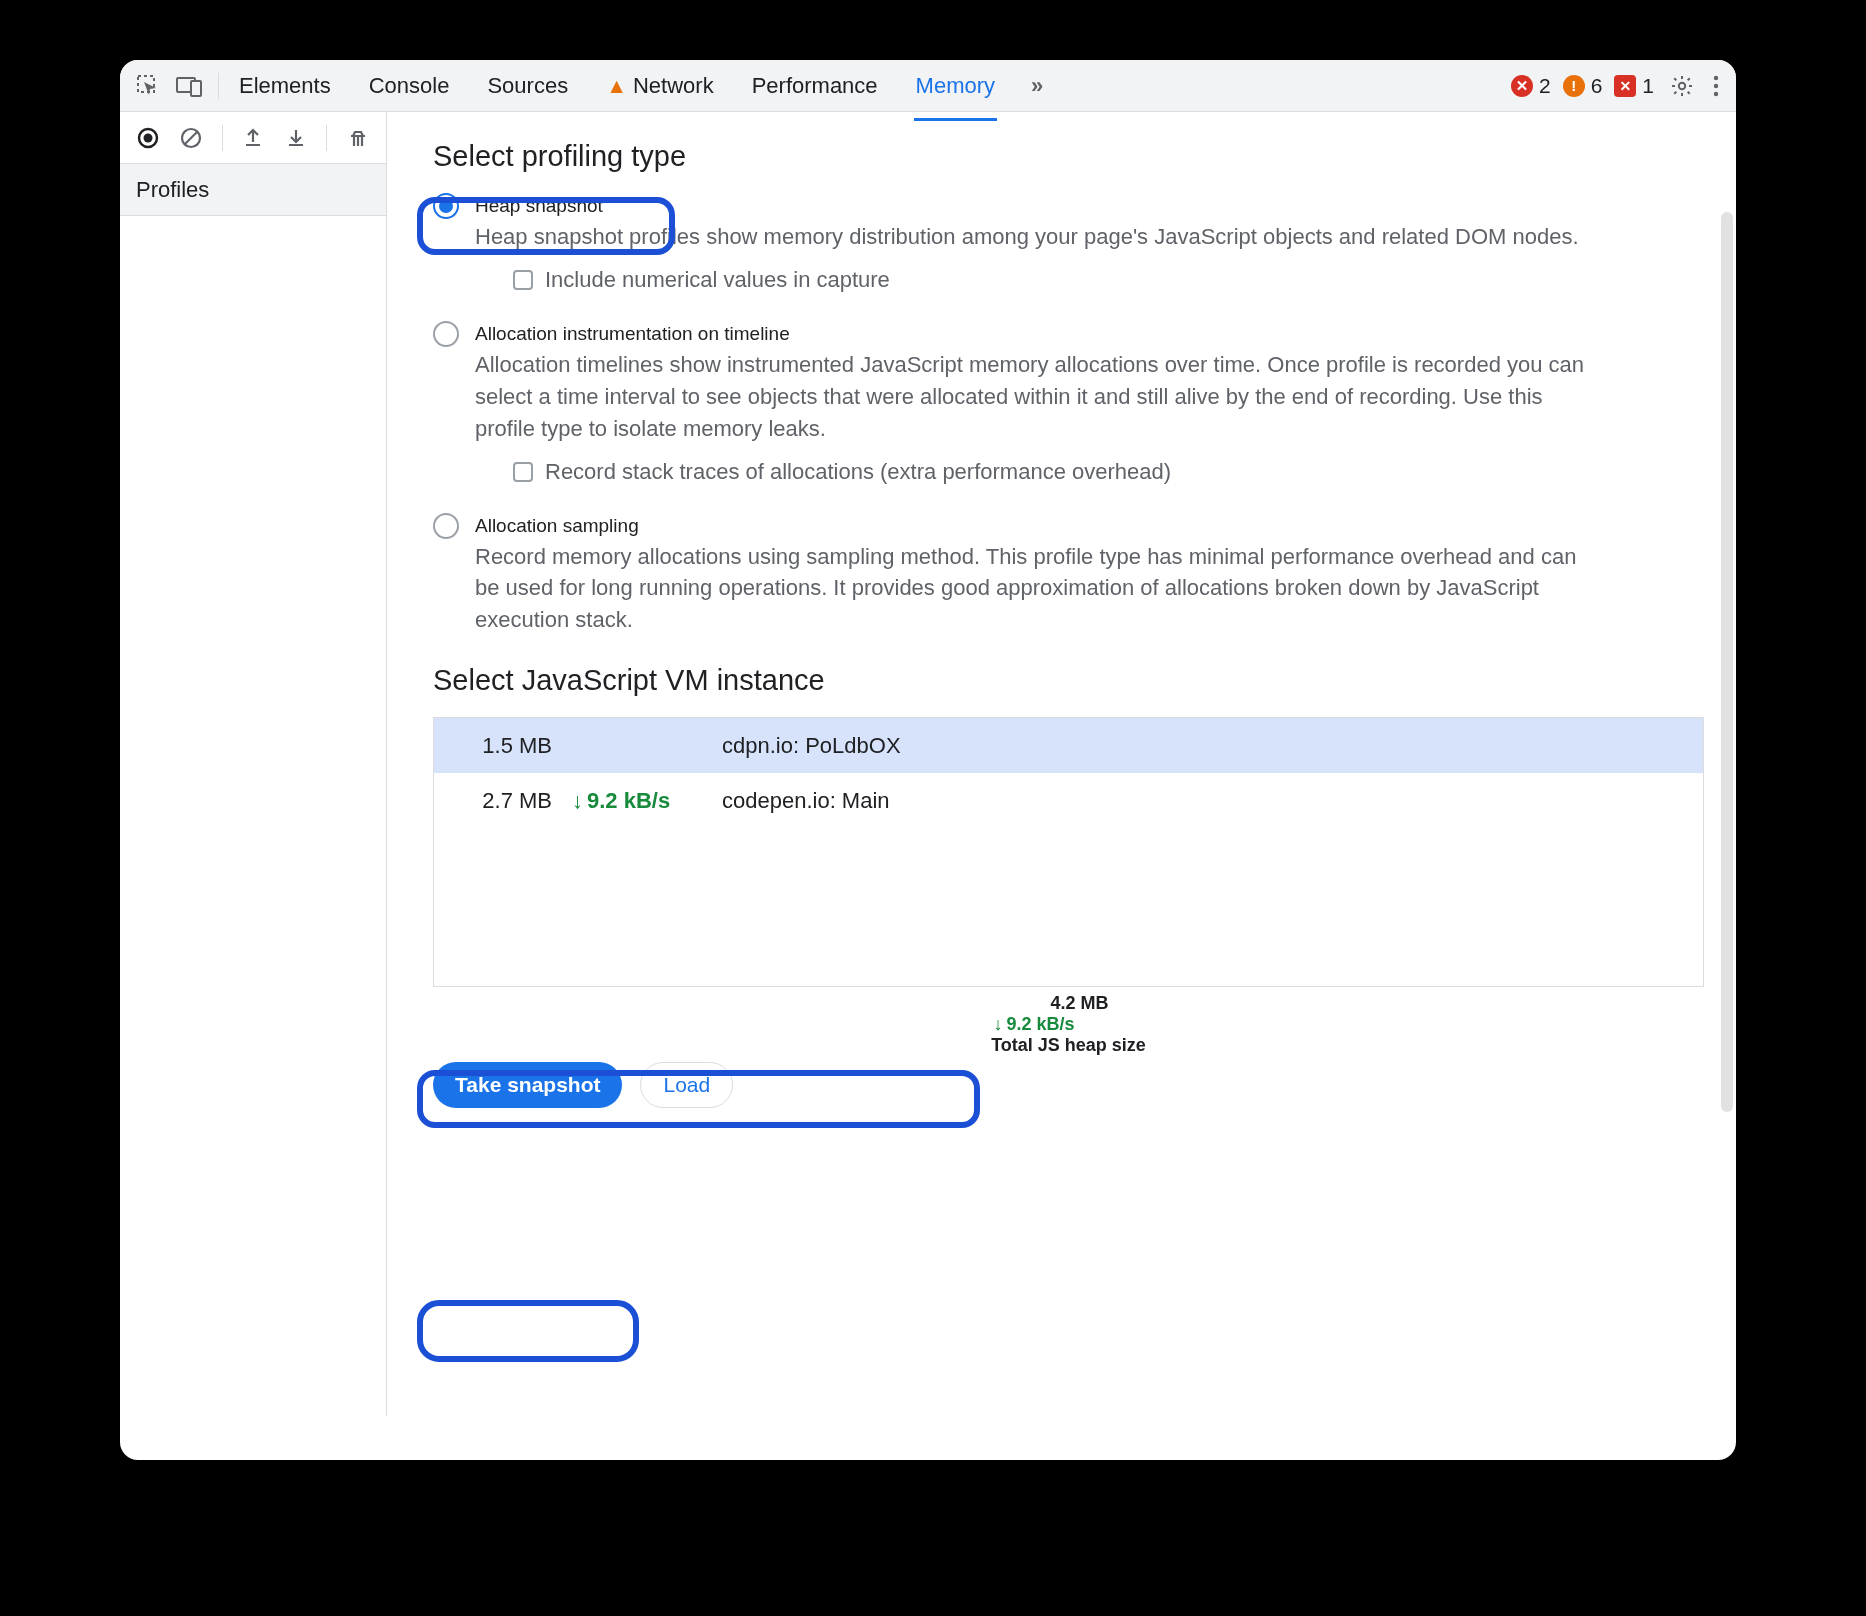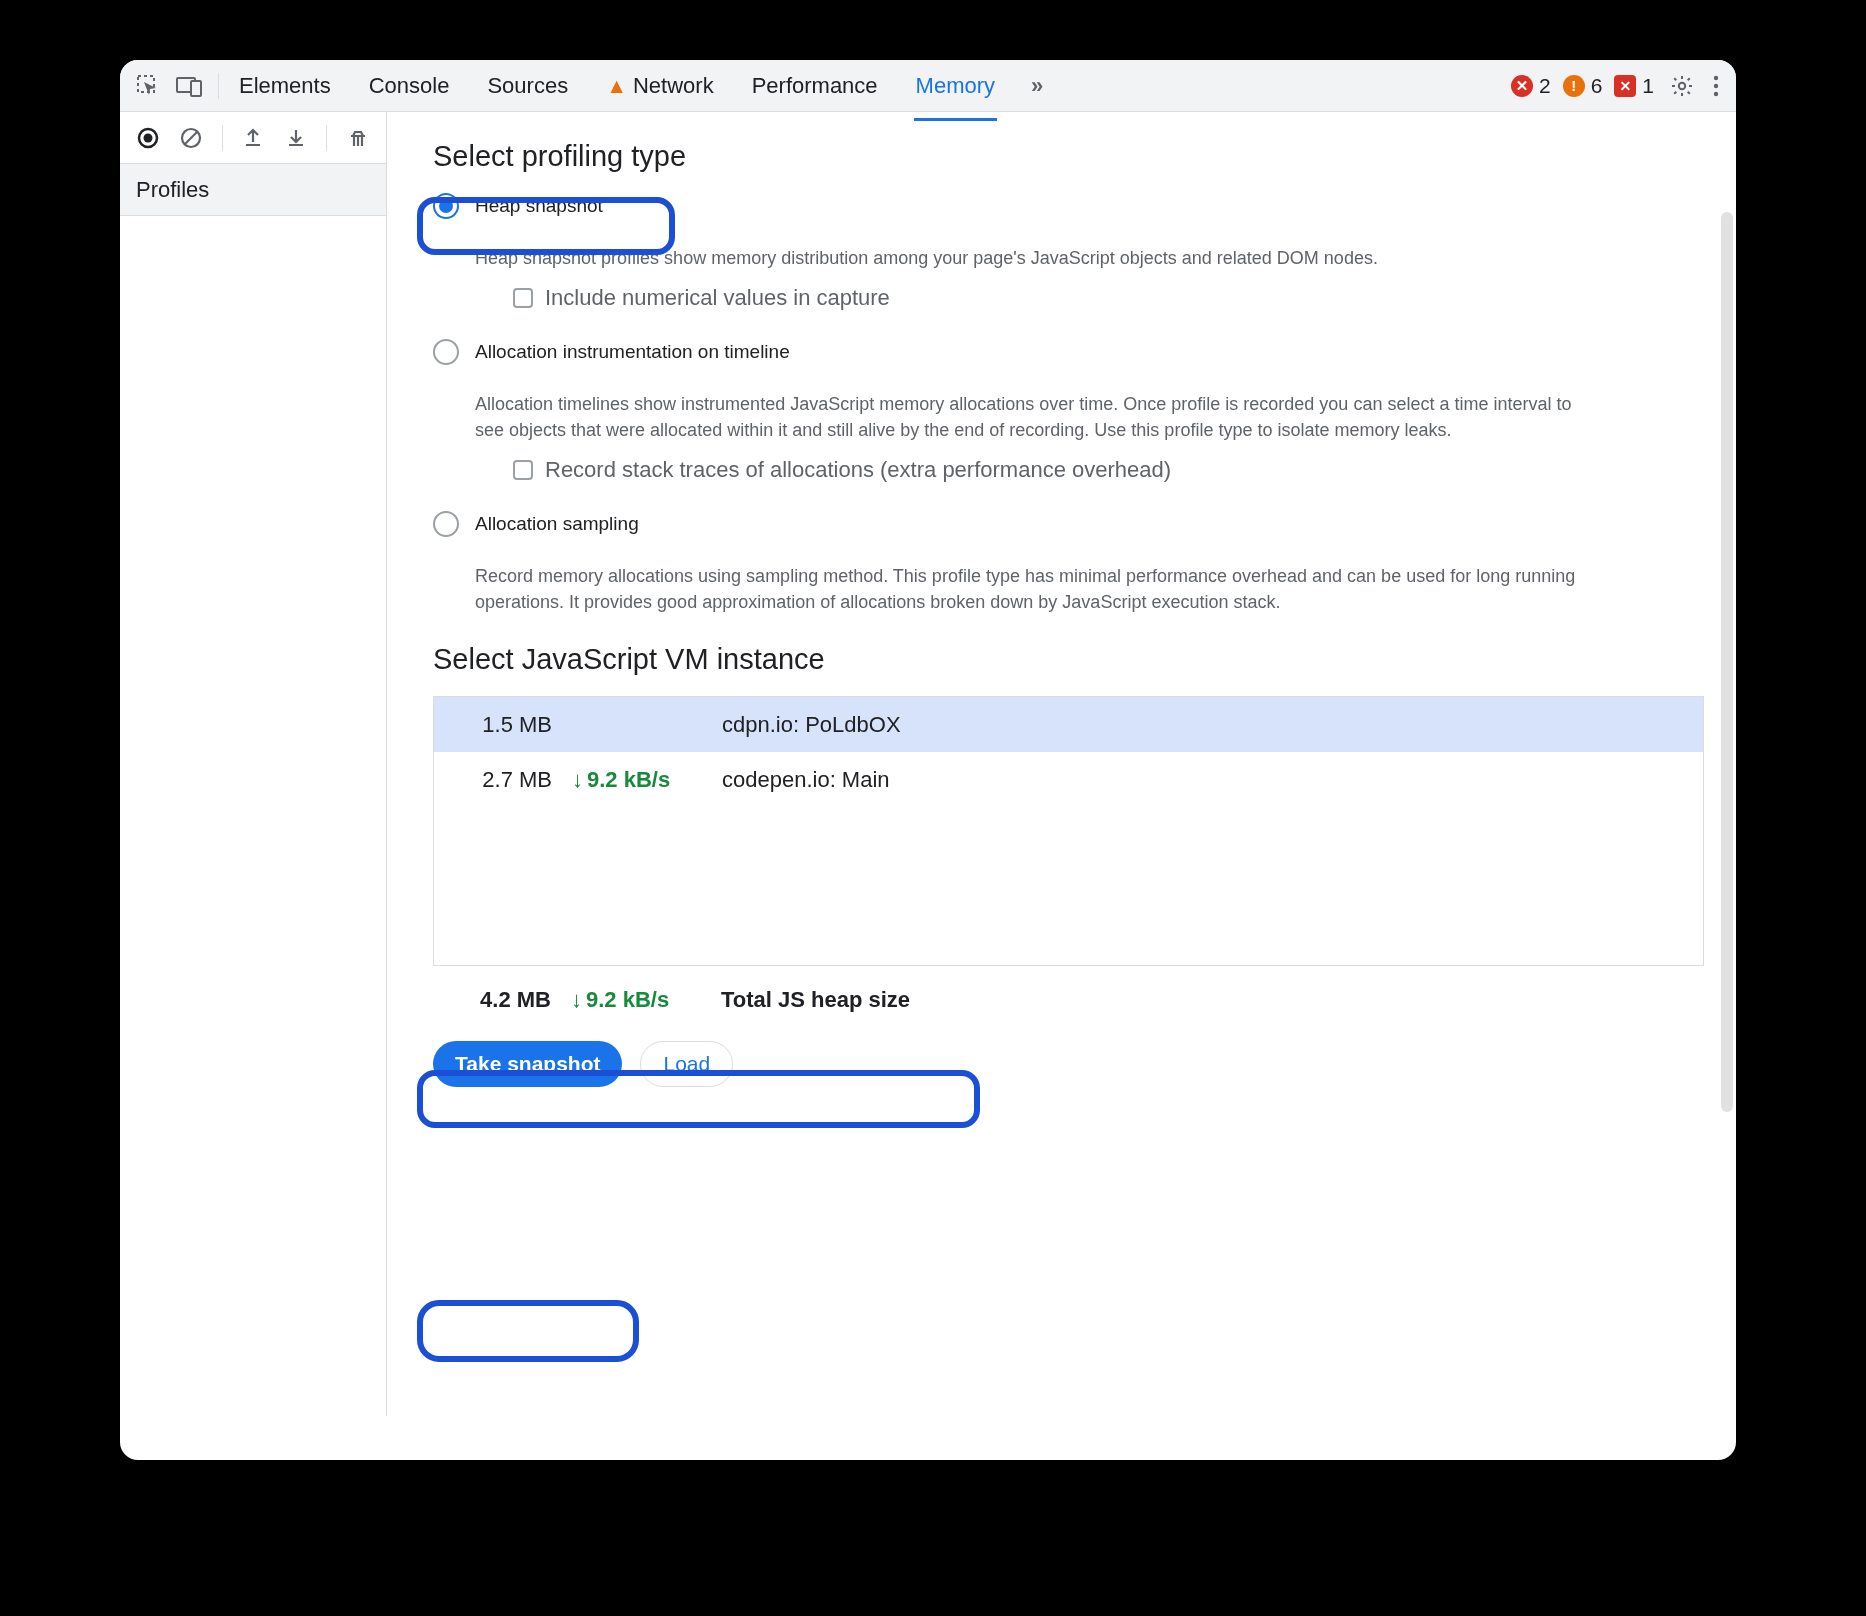--- a/index.html
+++ b/index.html
@@ -62,39 +62,39 @@
 
   
   .main{flex:1;padding:22px 32px 30px 46px;overflow:auto;position:relative;}
   .h{font-size:29px;font-weight:400;margin:6px 0 20px;}
   .option{margin-bottom:28px;}
   .opt-head{display:flex;align-items:center;gap:16px;}
   .radio{width:26px;height:26px;border:2px solid #9aa0a6;border-radius:50%;flex:none;}
   .radio.checked{border-color:var(--accent);display:flex;align-items:center;justify-content:center;}
   .radio.checked::after{content:"";width:14px;height:14px;background:var(--accent);border-radius:50%;}
   .opt-title{font-size:19px;}
-  .opt-desc{margin:26px 0 14px 42px;color:var(--text-muted);font-size:18px;line-height:1.45;max-width:1110px;}
+  .opt-desc{margin:2px 0 14px 42px;color:var(--text-muted);font-size:22px;line-height:1.45;max-width:1110px;}
   .opt-sub{margin-left:80px;display:flex;align-items:center;gap:12px;color:var(--text-muted);font-size:22px;}
   .cb{width:20px;height:20px;border:2px solid #9aa0a6;border-radius:4px;flex:none;}
 
   .ring{position:absolute;border:6px solid var(--highlight);border-radius:18px;pointer-events:none;}
   .ring1{left:30px;top:85px;width:258px;height:58px;}  
   .ring2{left:30px;top:958px;width:563px;height:58px;} 
   .ring3{left:30px;top:1188px;width:222px;height:62px;border-radius:22px;} 
 
   
   .vm-box{border:1px solid var(--border);border-radius:0;margin-top:10px;height:270px;overflow:hidden;}
   .vm-row{display:flex;align-items:center;height:55px;font-size:22px;padding:0 18px;gap:0;}
   .vm-row.sel{background:var(--row-sel);}
   .col-size{width:120px;text-align:right;padding-right:20px;}
   .col-rate{width:150px;display:flex;align-items:center;gap:4px;color:var(--green);font-weight:600;}
   .col-name{flex:1;}
   .downarr{color:var(--green);font-weight:800;}
 
-  .totals{display:flex;align-items:center;height:55px;font-size:22px;padding:0 18px;margin-top:6px;}
+  .totals{display:flex;align-items:center;height:55px;font-size:18px;padding:0 18px;margin-top:6px;flex-direction:column;}
   .totals .col-size,.totals .col-rate{font-weight:700;}
   .totals .col-name{font-weight:700;}
 
   .actions{display:flex;gap:18px;margin-top:14px;align-items:center;}
   .btn{height:46px;padding:0 22px;border-radius:23px;font-size:21px;display:inline-flex;align-items:center;justify-content:center;cursor:default;}
   .btn.primary{background:var(--accent);color:#fff;font-weight:600;}
   .btn.secondary{background:#fff;color:var(--accent);border:1px solid var(--border);}
 
   
   .scrollhint{position:absolute;right:3px;top:100px;width:12px;height:900px;background:#c9c9c9;border-radius:6px;opacity:.55;}

